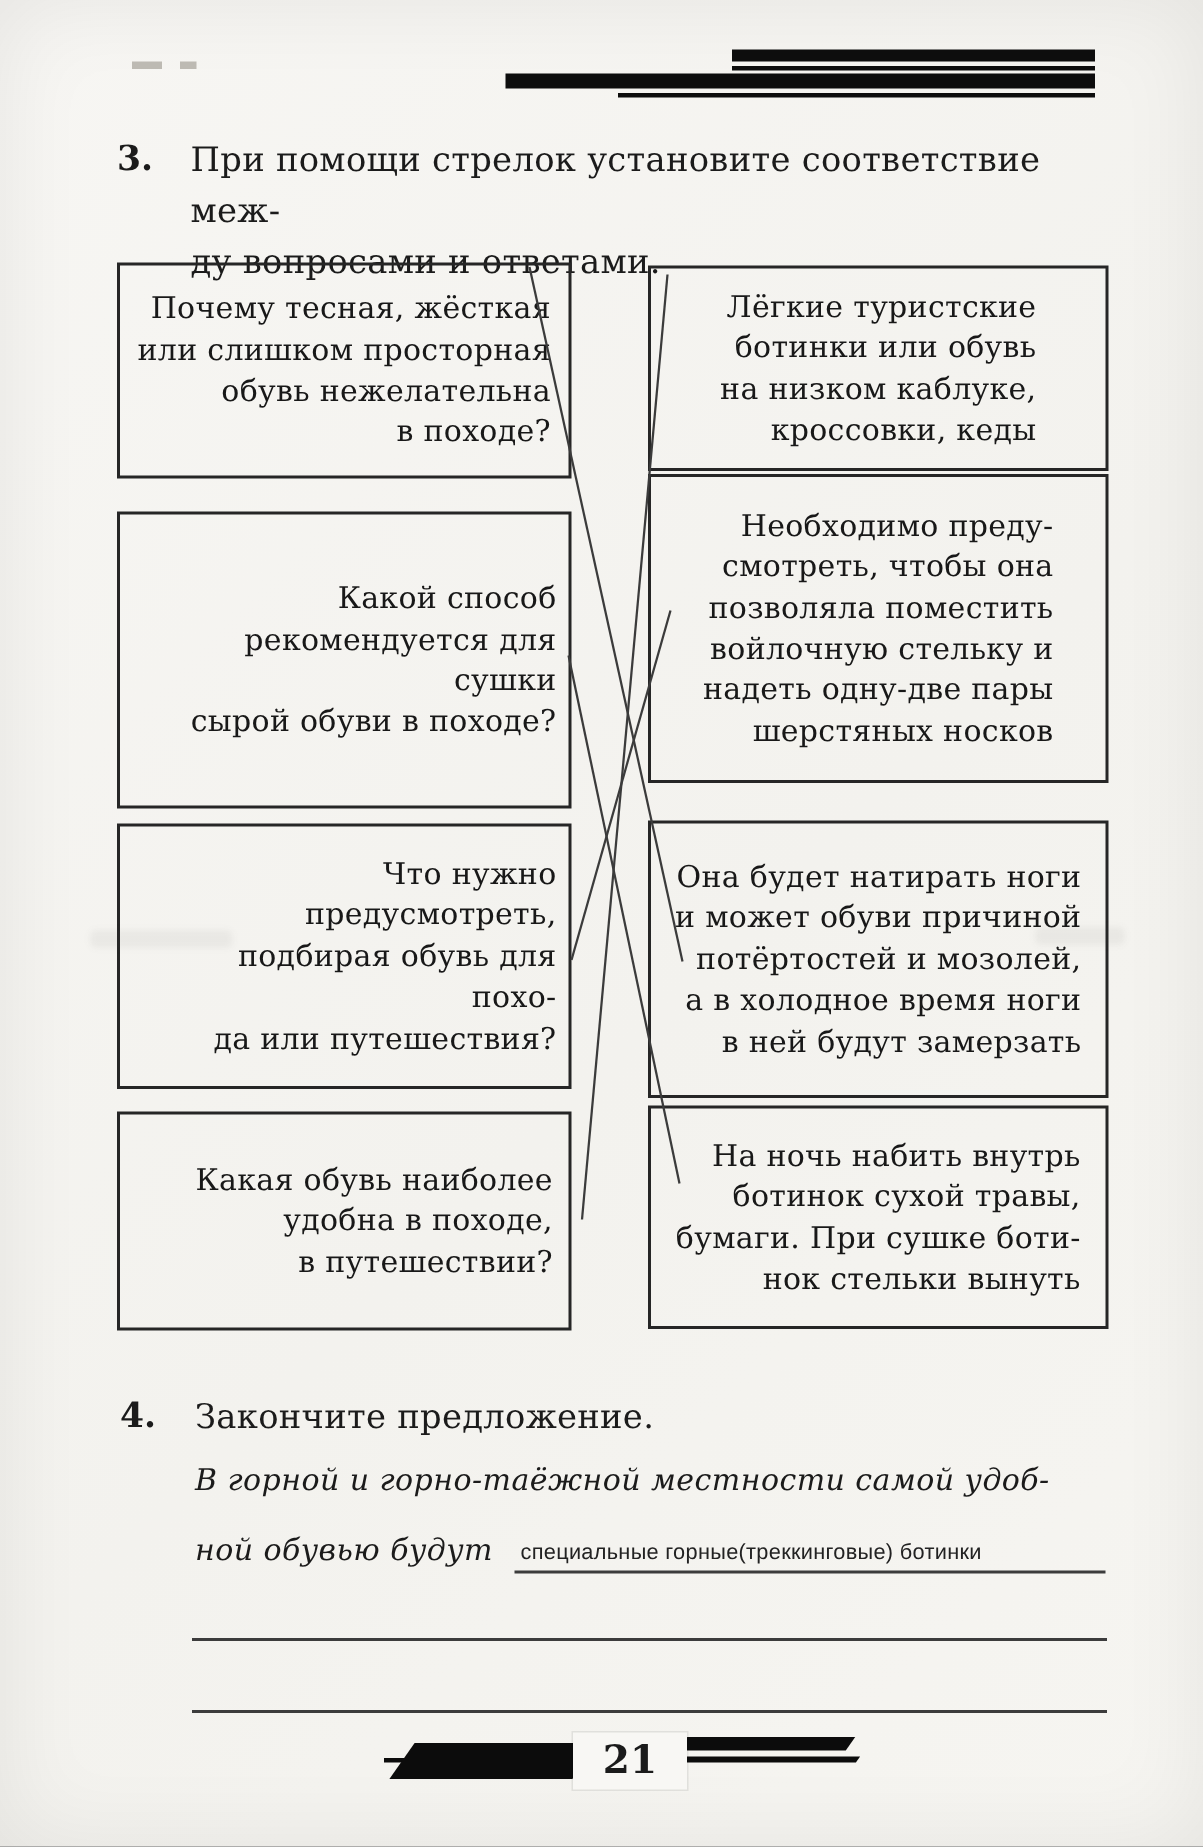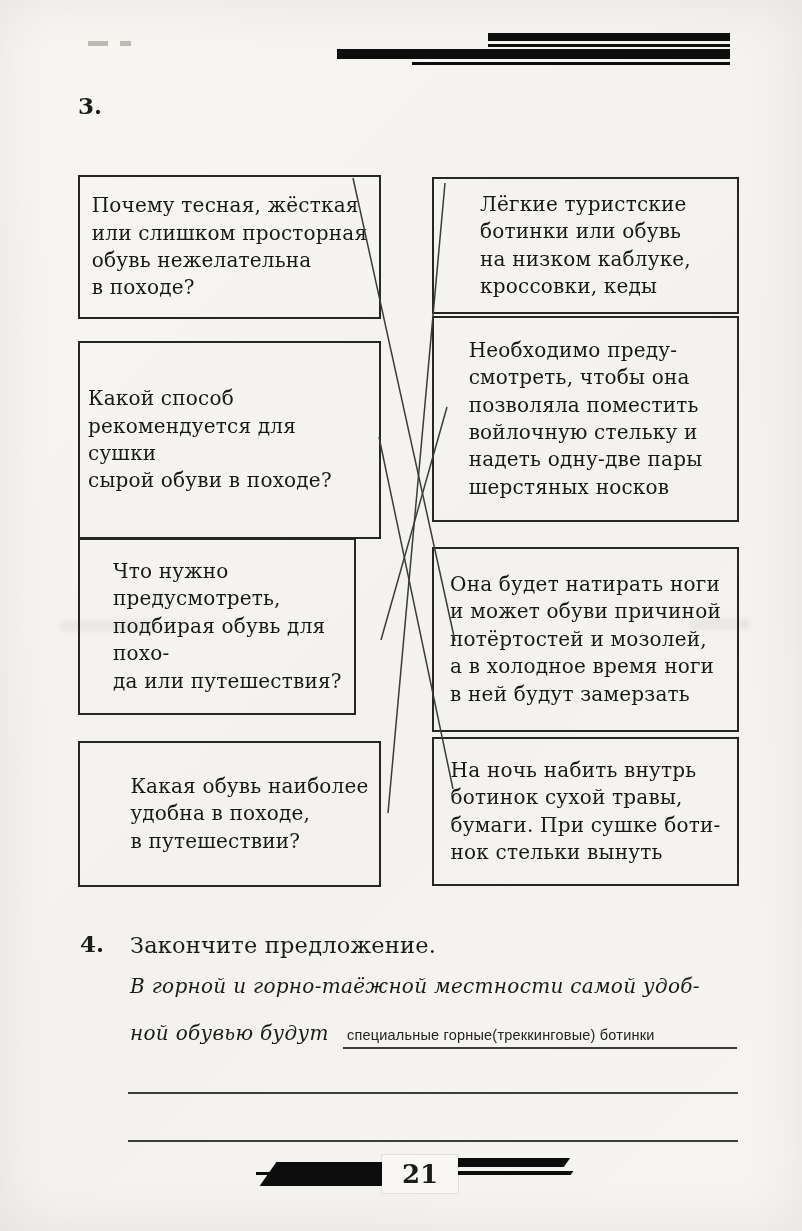--- a/index.html
+++ b/index.html
@@ -29,30 +29,30 @@
   .t4n { left:80px; top:930px; }
   .task-instr { position:absolute; font-size:22.5px; line-height:1.5; white-space:pre-line; letter-spacing:0.2px; }
   .t3i { left:127px; top:91px; width:615px; }
   .t4i { left:130px; top:929px; width:500px; }
 
   
   .qbox {
     position:absolute;
     border:2px solid #262626;
     display:flex; align-items:center; justify-content:center;
-    text-align:left;
+    text-align:right;
     white-space:pre-line;
     font-size:20px; line-height:1.37;
     padding:6px 8px;
     color:#181818;
     letter-spacing:0.2px;
   }
   .l1 { left:78px;  top:175px; width:303px; height:144px; }
   .l2 { left:78px;  top:341px; width:303px; height:198px; }
-  .l3 { left:78px;  top:538px; width:278px; height:177px;padding-left:33px; }
+  .l3 { left:78px;  top:549px; width:303px; height:177px;padding-left:33px; }
   .l4 { left:78px;  top:741px; width:303px; height:146px;padding-left:48px; }
   .r1 { left:432px; top:177px; width:307px; height:137px; }
   .r2 { left:432px; top:316px; width:307px; height:206px; }
   .r3 { left:432px; top:547px; width:307px; height:185px; }
   .r4 { left:432px; top:737px; width:307px; height:149px; }
 
   svg.lines { position:absolute; left:0; top:0; z-index:3; pointer-events:none; }
 
   
   .sent { position:absolute; font-style:italic; font-size:20px; letter-spacing:0.3px; }
@@ -89,20 +89,22 @@
 <div class="page">
 
   <div class="hstripe hs1"></div>
   <div class="hstripe hs2"></div>
   <div class="hstripe hs3"></div>
   <div class="hstripe hs4"></div>
   <div class="hmark hm1"></div>
   <div class="hmark hm2"></div>
 
   <div class="task-num t3n">3.</div>
+  <div class="task-instr t3i">При помощи стрелок установите соответствие меж-
+ду вопросами и ответами.</div>
 
   <div class="qbox l1">Почему тесная, жёсткая
 или слишком просторная
 обувь нежелательна
 в походе?</div>
   <div class="qbox l2">Какой способ
 рекомендуется для сушки
 сырой обуви в походе?</div>
   <div class="qbox l3">Что нужно
 предусмотреть,

